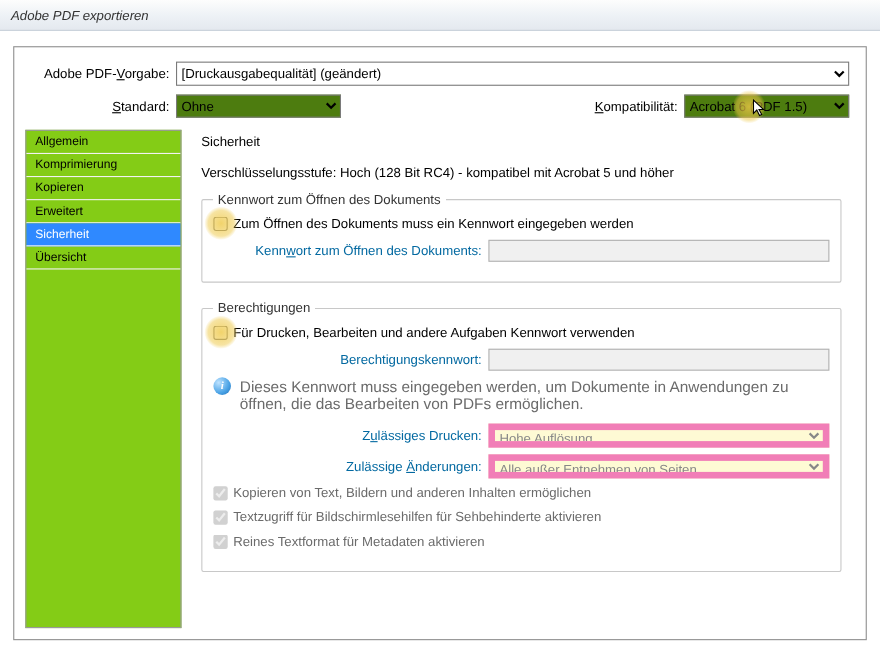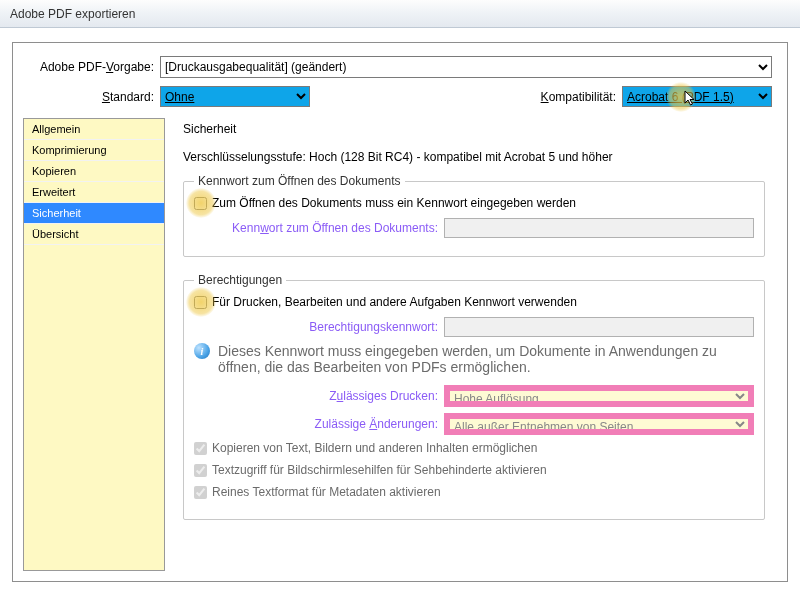--- a/index.html
+++ b/index.html
@@ -14,20 +14,21 @@
   }
   .titlebar {
     height: 28px;
     background: linear-gradient(#fdfdfd, #eef2f6 50%, #e4e9ef);
     border-bottom: 1px solid #bfc9d4;
     display: flex;
     align-items: center;
     padding: 0 10px;
     font-size: 12px;
     color: #333;
+    font-style: italic;
   }
   .panel {
     position: absolute;
     left: 12px; top: 42px; right: 12px; bottom: 18px;
     background: #fff;
     border: 1px solid #8e8e8e;
   }
   .panel-inner {
     position: absolute;
     inset: 5px;
@@ -45,22 +46,21 @@
     flex: 1;
     height: 22px;
     font-size: 12px;
     border: 1px solid #7a7a7a;
     background: #fff;
   }
   select.small {
     height: 21px;
     font-size: 12px;
     border: 1px solid #7a7a7a;
-    background: #0ea5e9;
-    text-decoration: underline;
+    background: #4d7c0f;
   }
   .row2 .gap { flex: 1; }
   .row2 .kompat-label { padding-right: 6px; font-size: 12px; }
   .kompat-wrap { position: relative; }
   .highlight-circle {
     position: absolute;
     width: 30px; height: 30px;
     border-radius: 50%;
     background: radial-gradient(circle, rgba(238,200,70,0.8) 0%, rgba(238,200,70,0.5) 55%, rgba(238,200,70,0) 72%);
     pointer-events: none;
@@ -74,21 +74,21 @@
     pointer-events: none;
   }
   .body-area {
     position: absolute;
     left: 5px; right: 5px; top: 70px; bottom: 5px;
     display: flex;
   }
   .sidebar {
     width: 142px;
     border: 1px solid #999;
-    background: #fef9c3;
+    background: #84cc16;
   }
   .sidebar-item {
     padding: 4px 8px;
     font-size: 11px;
     border-bottom: 1px solid #f2f2f2;
     cursor: pointer;
   }
   .sidebar-item.selected {
     background: #2f89ff;
     color: #fff;
@@ -132,21 +132,21 @@
   .field-row {
     display: flex;
     align-items: center;
     margin-bottom: 6px;
   }
   .field-row .flabel {
     width: 250px;
     text-align: right;
     padding-right: 6px;
     font-size: 12px;
-    color: #8b5cf6;
+    color: #0369a1;
   }
   .field-row input[type="text"] {
     flex: 1;
     height: 20px;
     border: 1px solid #b1b1b1;
     background: #f0f0f0;
     font-size: 12px;
   }
   .info-row {
     display: flex;

